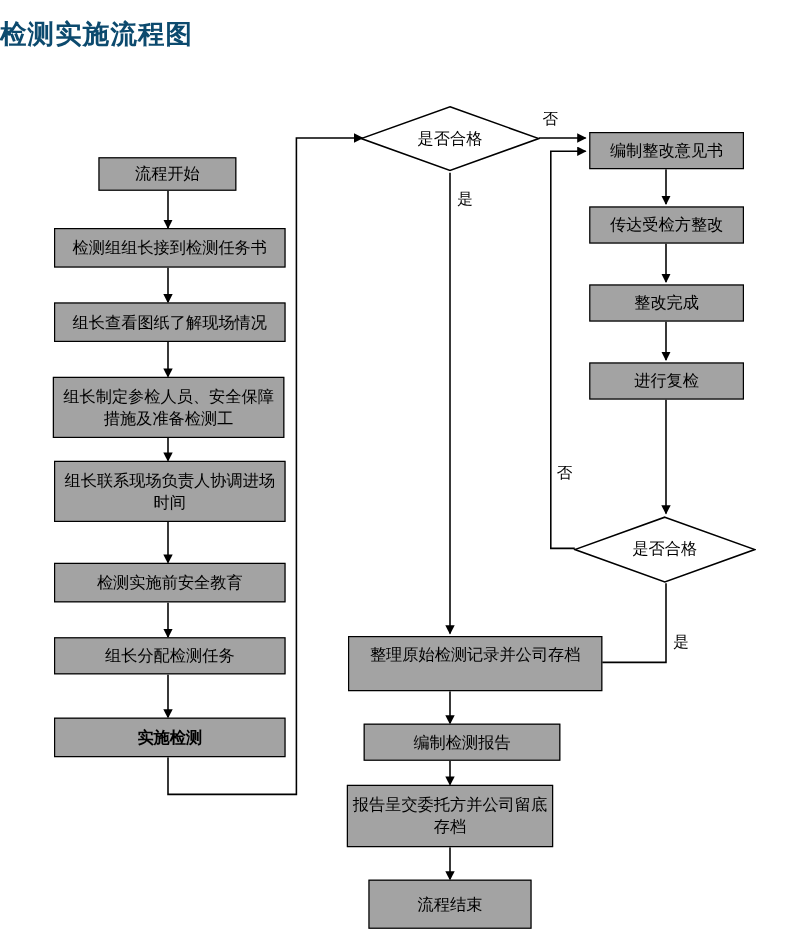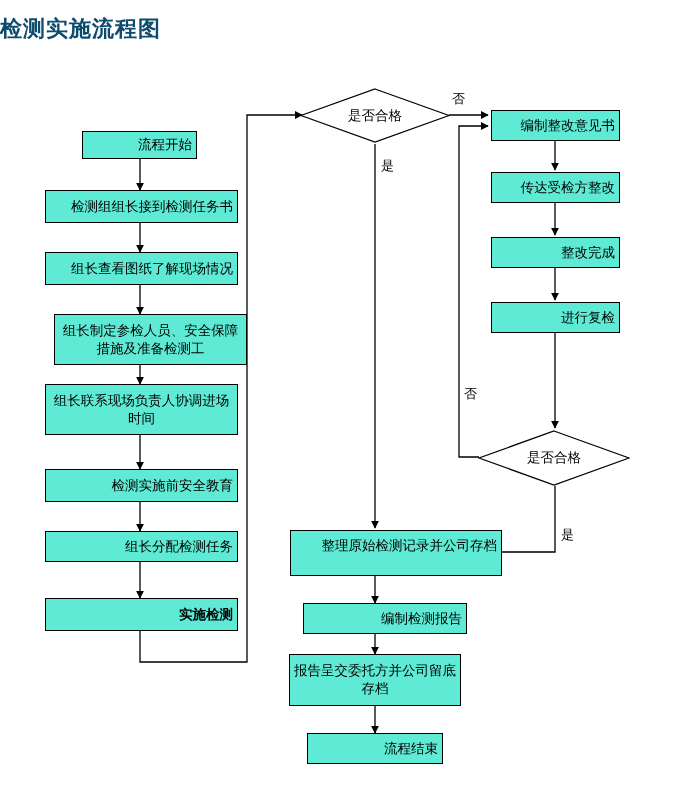--- a/index.html
+++ b/index.html
@@ -25,27 +25,27 @@
     font-family: "Liberation Serif", "DejaVu Serif", serif;
     font-weight: bold;
     font-size: 22px;
     color: #0c4a6e;
     letter-spacing: 1px;
   }
   .node {
     position: absolute;
     box-sizing: border-box;
     border: 1px solid #000000;
-    background: #5eead4;
+    background: #a3a3a3;
     color: #000000;
     font-size: 13.5px;
     line-height: 18px;
     display: flex;
     align-items: center;
-    justify-content: flex-end;
+    justify-content: center;
     text-align: center;
     padding: 0 4px;
   }
   .node.top-text {
     align-items: flex-start;
     padding-top: 6px;
     margin-left: 22px;
   }
   .diamond-wrap {
     position: absolute;
@@ -133,21 +133,21 @@
   </div>
 
   <div class="node" style="left:45px; top:190px; width:193px; height:33px;">
     <span>检测组组长接到检测任务书</span>
   </div>
 
   <div class="node" style="left:45px; top:252px; width:193px; height:33px;">
     <span>组长查看图纸了解现场情况</span>
   </div>
 
-  <div class="node" style="left:54px; top:314px; width:193px; height:51px;">
+  <div class="node" style="left:44px; top:314px; width:193px; height:51px;">
     <span>组长制定参检人员、安全保障措施及准备检测工</span>
   </div>
 
   <div class="node" style="left:45px; top:384px; width:193px; height:51px;">
     <span>组长联系现场负责人协调进场时间</span>
   </div>
 
   <div class="node" style="left:45px; top:469px; width:193px; height:33px;">
     <span>检测实施前安全教育</span>
   </div>
@@ -203,17 +203,17 @@
   </div>
 
   <div class="node" style="left:289px; top:603px; width:164px; height:31px;margin-left:14px;">
     <span>编制检测报告</span>
   </div>
 
   <div class="node" style="left:289px; top:654px; width:172px; height:52px;">
     <span>报告呈交委托方并公司留底存档</span>
   </div>
 
-  <div class="node" style="left:307px; top:733px; width:136px; height:31px;">
+  <div class="node" style="left:307px; top:733px; width:136px; height:41px;">
     <span>流程结束</span>
   </div>
 
 </div>
 
 </body></html>

